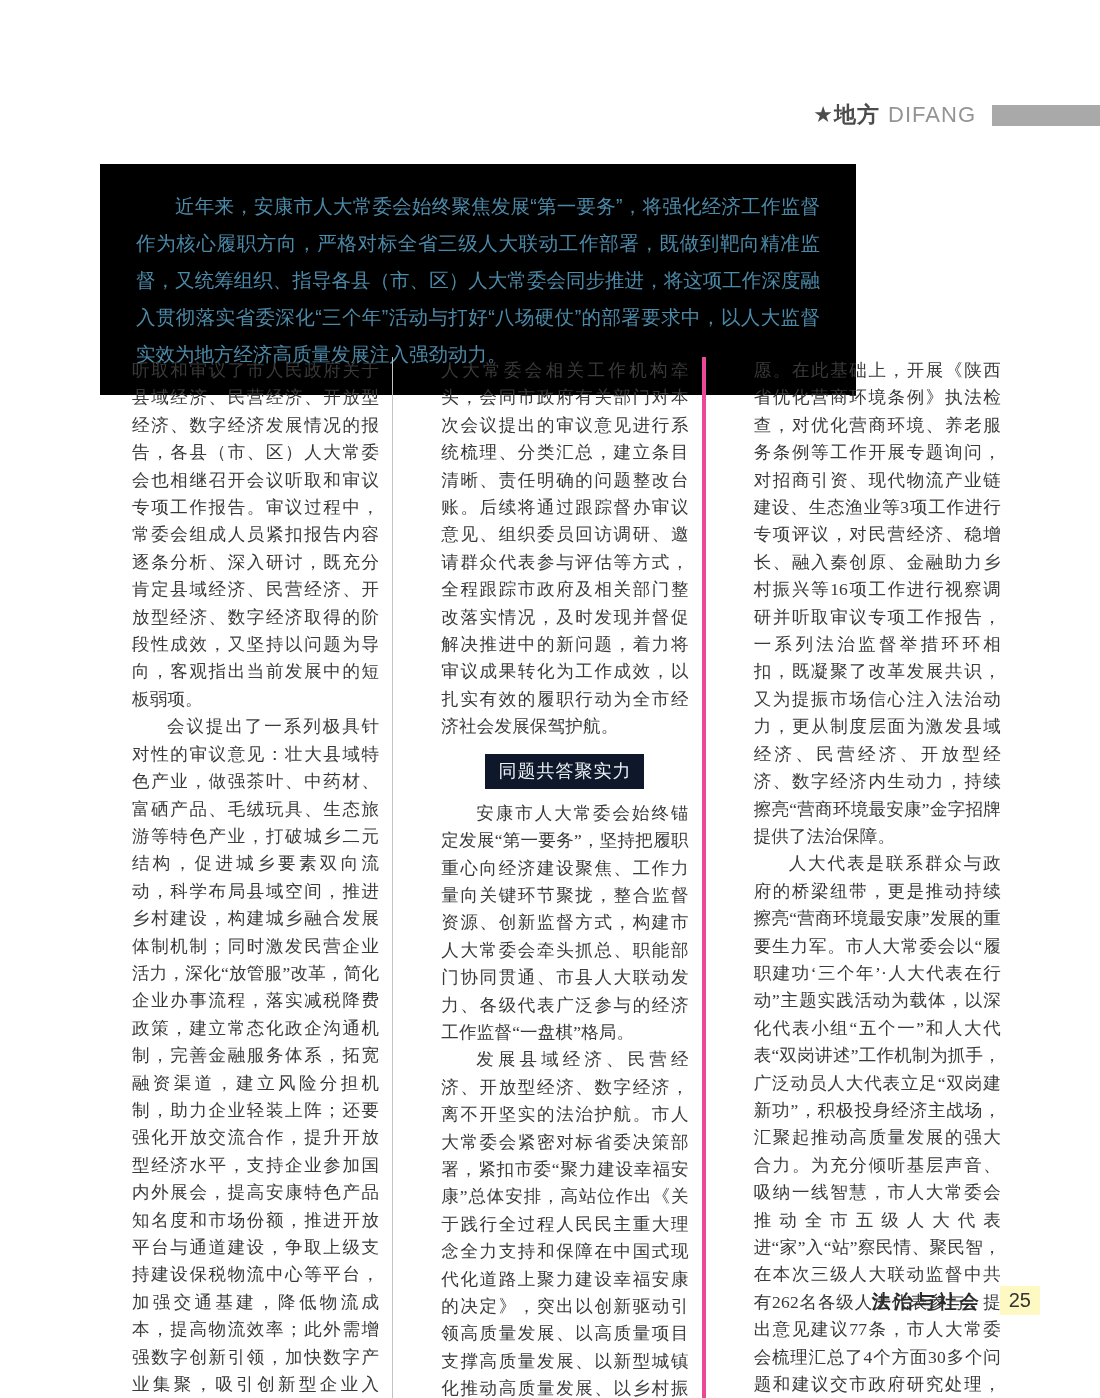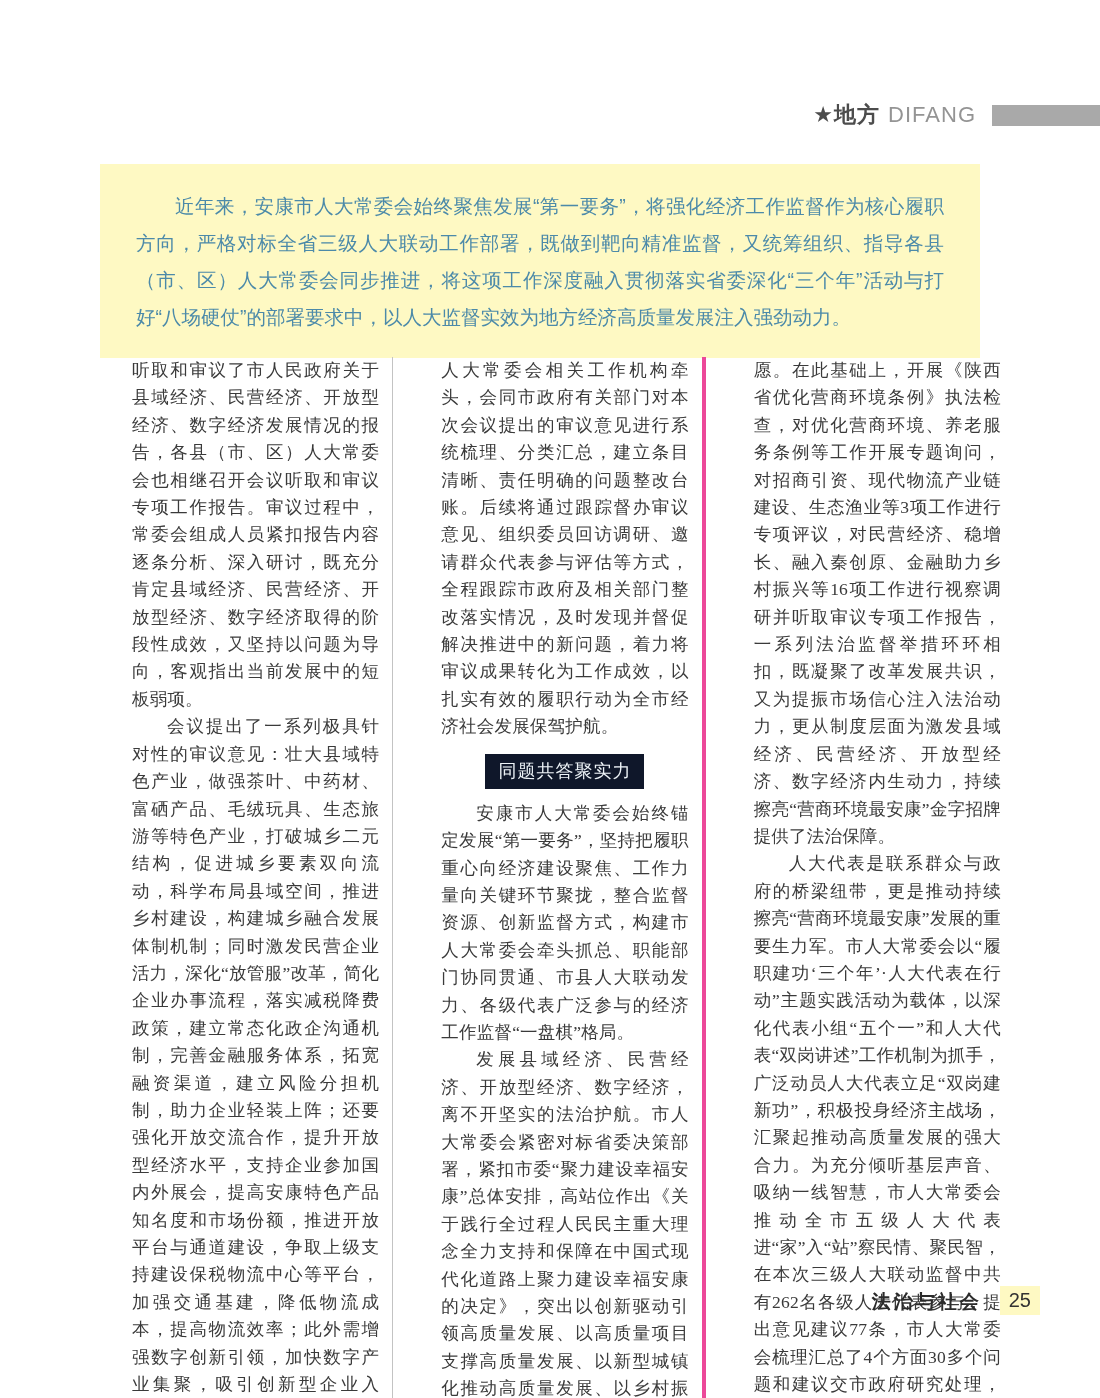--- a/index.html
+++ b/index.html
@@ -27,22 +27,22 @@
   .header-bar {
     width: 108px; height: 21px;
     background: #a9a9a9;
     margin-left: 16px;
   }
 
   
   .lead-box {
     position: absolute;
     left: 100px; top: 164px;
-    width: 880px; min-height: 141px;
-    background: #fef9c3;
+    width: 756px; min-height: 141px;
+    background: #000000;
     padding: 24px 36px 22px 36px;
   }
   .lead-box p {
     font-size: 19.5px;
     line-height: 37px;
     color: #4c8aa9;
     text-indent: 2em;
     text-align: justify;
     font-family: "Liberation Sans", "DejaVu Sans", sans-serif;
   }

